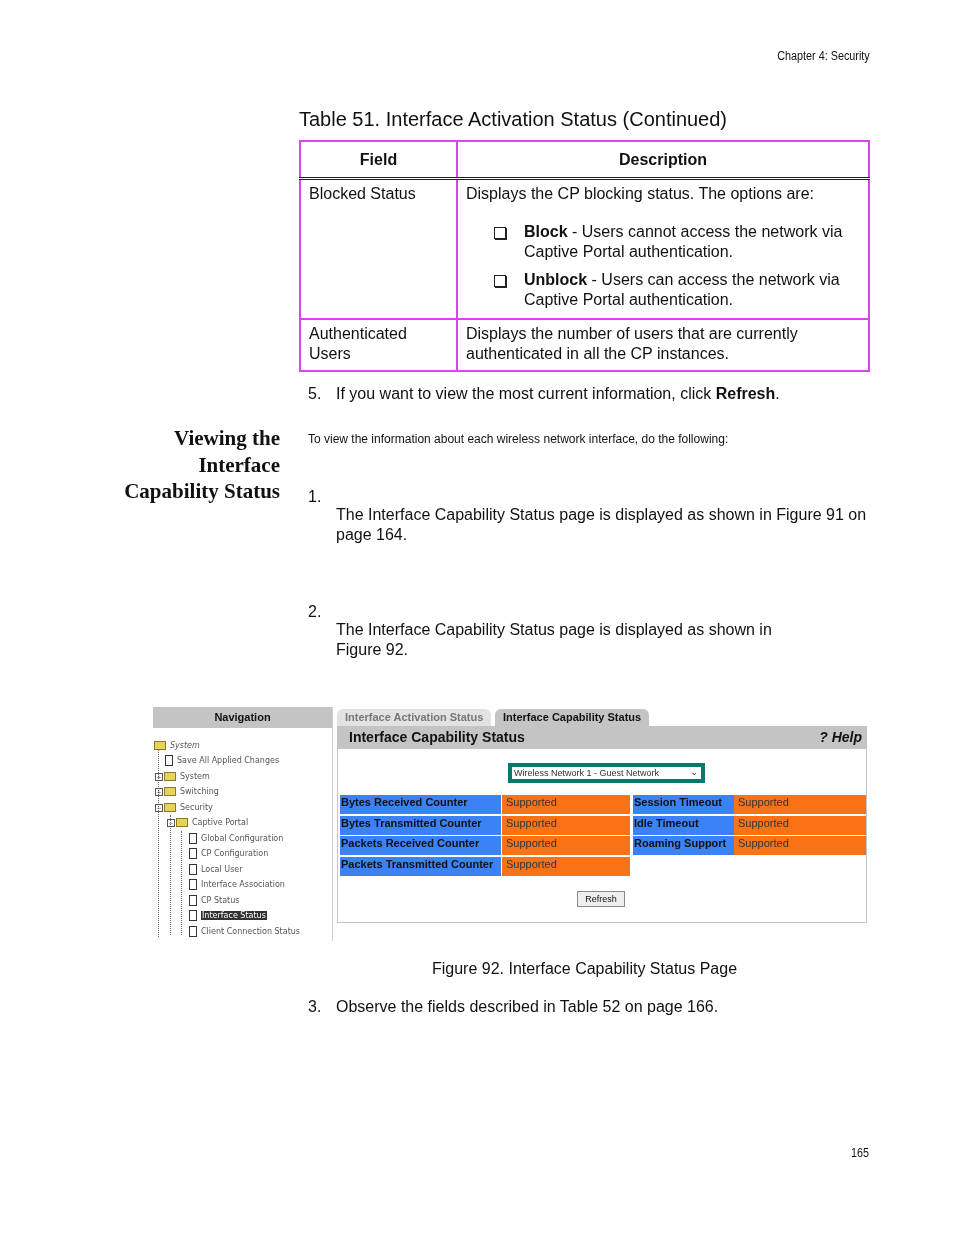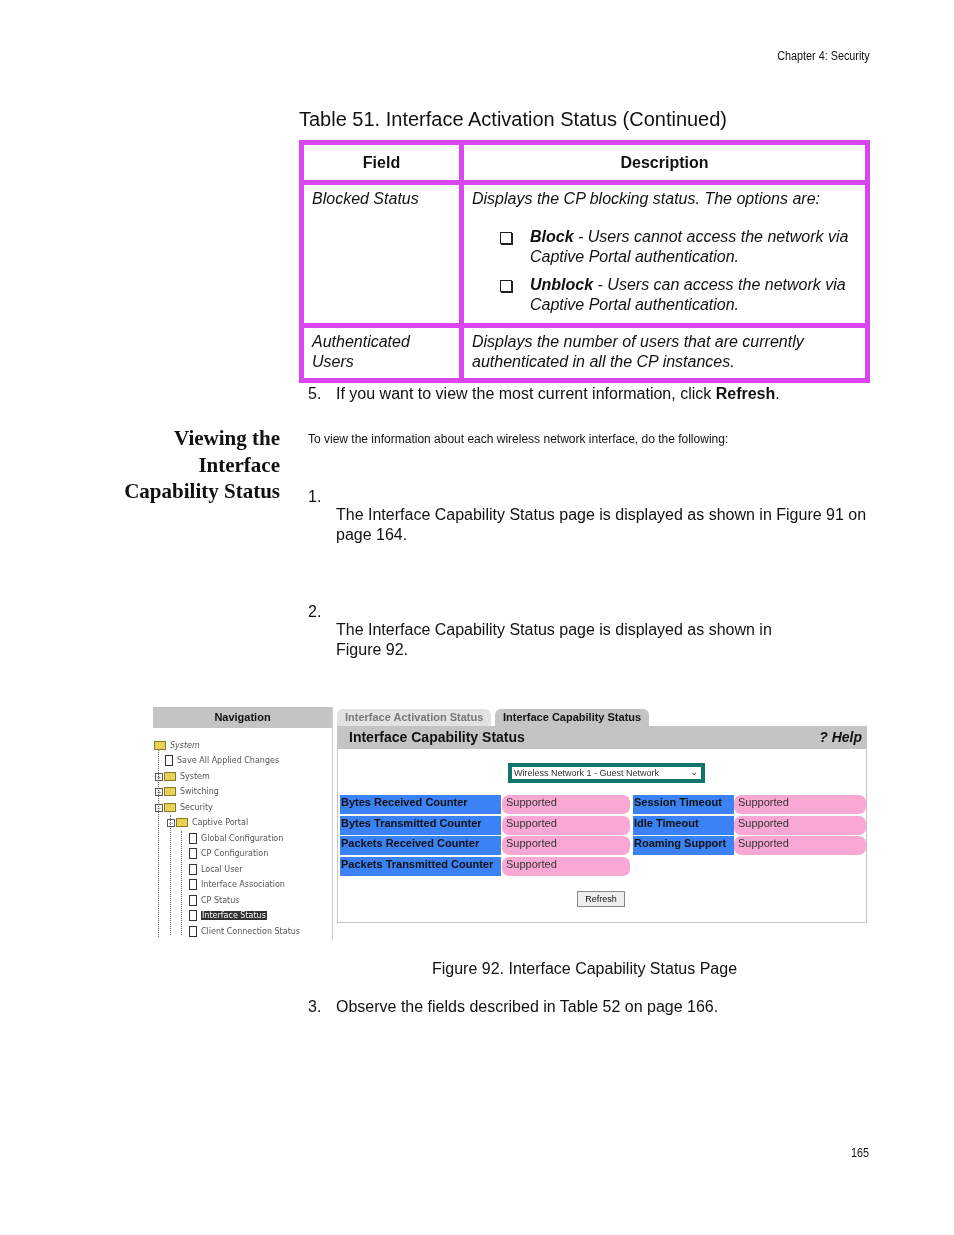--- a/index.html
+++ b/index.html
@@ -1,23 +1,23 @@
 <!DOCTYPE html>
 <html><head>
 <meta charset="utf-8">
 <style>
   html, body { margin:0; padding:0; background:#fff; }
   body { width:954px; height:1235px; position:relative; font-family:"Liberation Sans", sans-serif; color:#111; overflow:hidden; }
   .abs { position:absolute; }
   .header-chapter { right:84px; top:49px; font-size:12px; font-family:"Liberation Sans", sans-serif; transform:scaleX(0.9); transform-origin:right; }
   .table-caption { left:299px; width:571px; top:108px; text-align:left; font-size:20px; }
   table.desc { position:absolute; left:299px; top:140px; width:571px; border-collapse:collapse; font-size:16px; }
-  table.desc th, table.desc td { border:5px solid #d946ef; vertical-align:top; text-align:left; }
+  table.desc th, table.desc td { border:2px solid #d946ef; vertical-align:top; text-align:left; }
   table.desc th { font-weight:bold; text-align:center; height:35px; padding:0; vertical-align:middle; border-bottom:3px double #222; }
-  table.desc td { padding:4px 8px 6px 8px; line-height:20px;font-style:italic; }
+  table.desc td { padding:4px 8px 6px 8px; line-height:20px; }
   table.desc td.field { width:139px; }
   .opt { display:flex; margin-top:8px; padding-left:28px; }
   .opt .box { width:10px; height:10px; border:1px solid #222; margin:5px 18px 0 0; flex:none; box-shadow:1px 1px 0 #222; }
   .opt b { font-weight:bold; }
   .step { font-size:16px; line-height:20px; }
   .step .num { position:absolute; left:0; }
   .side-heading { right:674px; top:425px; text-align:right; font-family:"Liberation Serif", serif; font-weight:bold; font-size:21px; line-height:26.5px; }
   .para { left:308px; font-size:12px; line-height:20px; width:560px; }
   
   .fig { left:153px; top:707px; width:716px; height:234px; font-family:"DejaVu Sans", sans-serif; }
@@ -37,21 +37,21 @@
   .tab.inactive { left:0; background:#e2e2e2; color:#777; }
   .tab.active { left:158px; background:#c4c4c4; color:#111; }
   .panel { position:absolute; top:19px; left:0; width:528px; height:196px; border:1px solid #c4c4c4; border-top:none; }
   .panel-head { height:23px; background:#c4c4c4; font-size:14px; font-weight:bold; line-height:23px; padding-left:11px; position:relative; }
   .help { position:absolute; right:4px; top:0; font-style:italic; font-size:14px; }
   .select { position:absolute; left:170px; top:37px; width:187px; height:12px; border:4px solid #0f766e; font-size:9px; line-height:12px; padding-left:2px; background:#fff; color:#333; }
   .select .chev { position:absolute; right:3px; top:-1px; font-size:9px; }
   .grid { position:absolute; top:69px; left:2px; font-size:11px; }
   .cell { position:absolute; height:19px; line-height:15px; }
   .lbl { background:#3b82f6; font-weight:bold; padding-left:1px; }
-  .val { background:#f9a8d4; padding-left:4px; color:#333;border-radius:7px; }
+  .val { background:#f97316; padding-left:4px; color:#333; }
   .refresh { position:absolute; left:239px; top:165px; width:46px; height:14px; border:1px solid #888; background:#eee; font-size:9px; line-height:14px; text-align:center; }
   .caption { left:299px; width:571px; top:960px; text-align:center; font-size:16px; }
   .pagenum { right:85px; top:1146px; font-size:12px; transform:scaleX(0.9); transform-origin:right; }
 </style>
 </head>
 <body>
 
 <div class="abs header-chapter">Chapter 4: Security</div>
 
 <div class="abs table-caption">Table 51. Interface Activation Status (Continued)</div>

